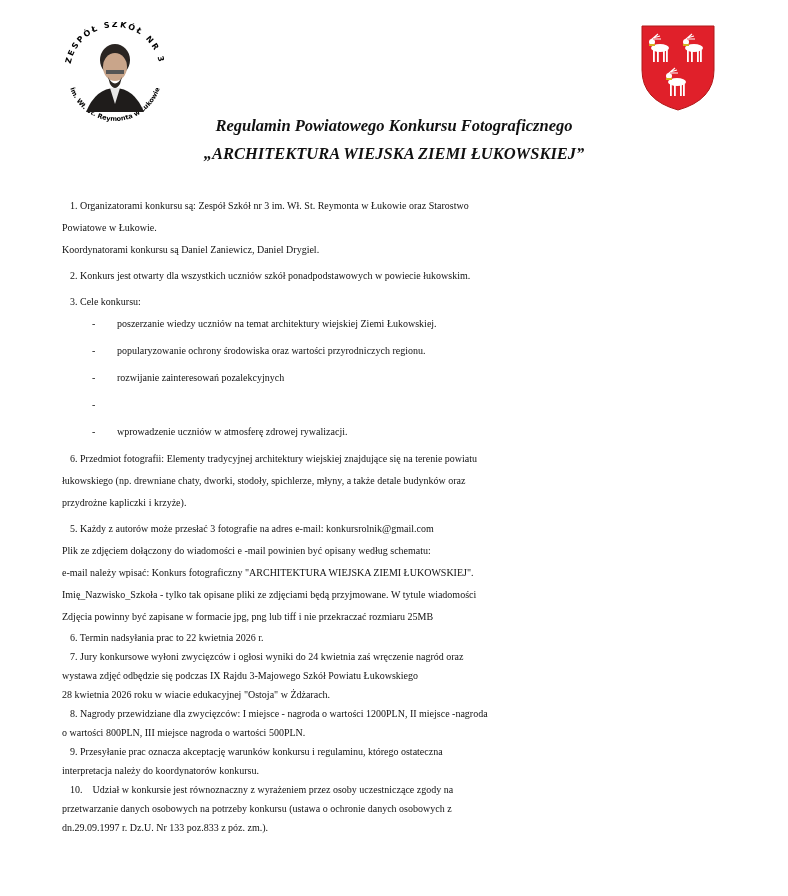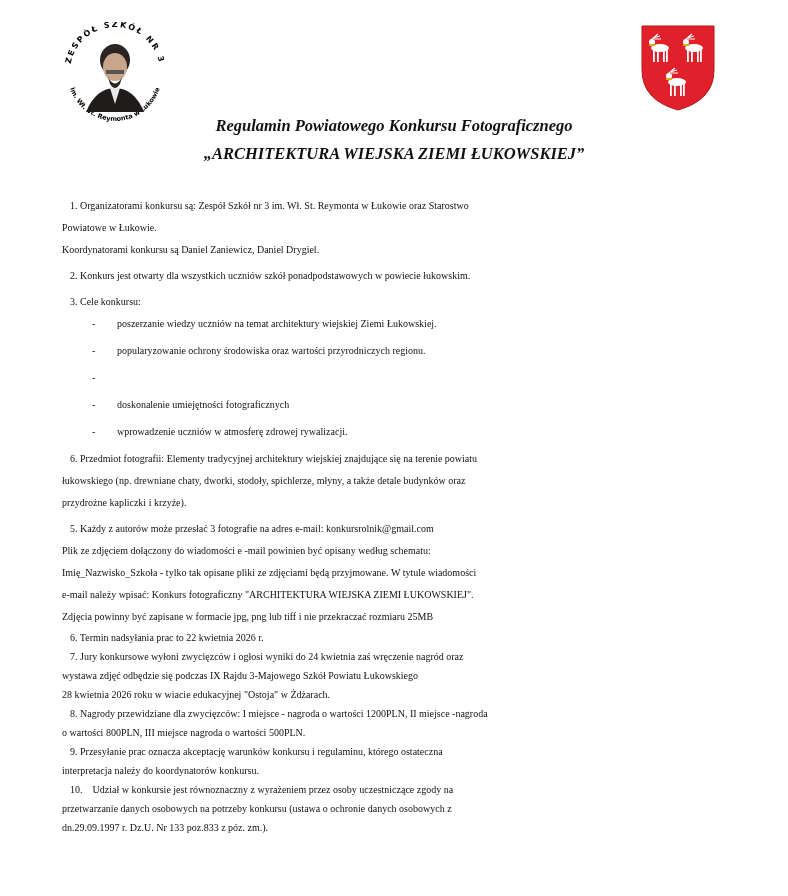--- a/index.html
+++ b/index.html
@@ -91,40 +91,40 @@
     <div class="bullet">
         <span class="dash">-</span>
         <span>poszerzanie wiedzy uczniów na temat architektury wiejskiej Ziemi Łukowskiej.</span>
       </div>
     <div class="bullet">
         <span class="dash">-</span>
         <span>popularyzowanie ochrony środowiska oraz wartości przyrodniczych regionu.</span>
       </div>
     <div class="bullet">
         <span class="dash">-</span>
+        <span>rozwijanie zainteresowań pozalekcyjnych</span>
       </div>
     <div class="bullet">
         <span class="dash">-</span>
-        <span>doskonalenie umiejętności fotograficznych</span>
       </div>
     <div class="bullet">
         <span class="dash">-</span>
         <span>wprowadzenie uczniów w atmosferę zdrowej rywalizacji.</span>
       </div>
   </div>
   <div>
     <p class="p num">6. Przedmiot fotografii: Elementy tradycyjnej architektury wiejskiej znajdujące się na terenie powiatu</p>
     <p class="p">łukowskiego (np. drewniane chaty, dworki, stodoły, spichlerze, młyny, a także detale budynków oraz</p>
     <p class="p">przydrożne kapliczki i krzyże).</p>
   </div>
   <div class="gap">
     <p class="p num">5. Każdy z autorów może przesłać 3 fotografie na adres e-mail: konkursrolnik@gmail.com</p>
     <p class="p">Plik ze zdjęciem dołączony do wiadomości e -mail powinien być opisany według schematu:</p>
+    <p class="p">e-mail należy wpisać: Konkurs fotograficzny "ARCHITEKTURA WIEJSKA ZIEMI ŁUKOWSKIEJ".</p>
     <p class="p">Imię_Nazwisko_Szkoła - tylko tak opisane pliki ze zdjęciami będą przyjmowane. W tytule wiadomości</p>
-    <p class="p">e-mail należy wpisać: Konkurs fotograficzny "ARCHITEKTURA WIEJSKA ZIEMI ŁUKOWSKIEJ".</p>
     <p class="p">Zdjęcia powinny być zapisane w formacie jpg, png lub tiff i nie przekraczać rozmiaru 25MB</p>
   </div>
   <div class="tight">
     <p class="p num">6. Termin nadsyłania prac to  22 kwietnia 2026 r.</p>
     <div>
       <p class="p num">7. Jury konkursowe wyłoni zwycięzców i ogłosi wyniki do 24 kwietnia zaś wręczenie nagród oraz</p>
       <p class="p">wystawa zdjęć odbędzie się podczas IX Rajdu 3-Majowego Szkół Powiatu Łukowskiego</p>
       <p class="p">28 kwietnia 2026 roku w wiacie edukacyjnej "Ostoja" w Żdżarach.</p>
     </div>
     <div>

